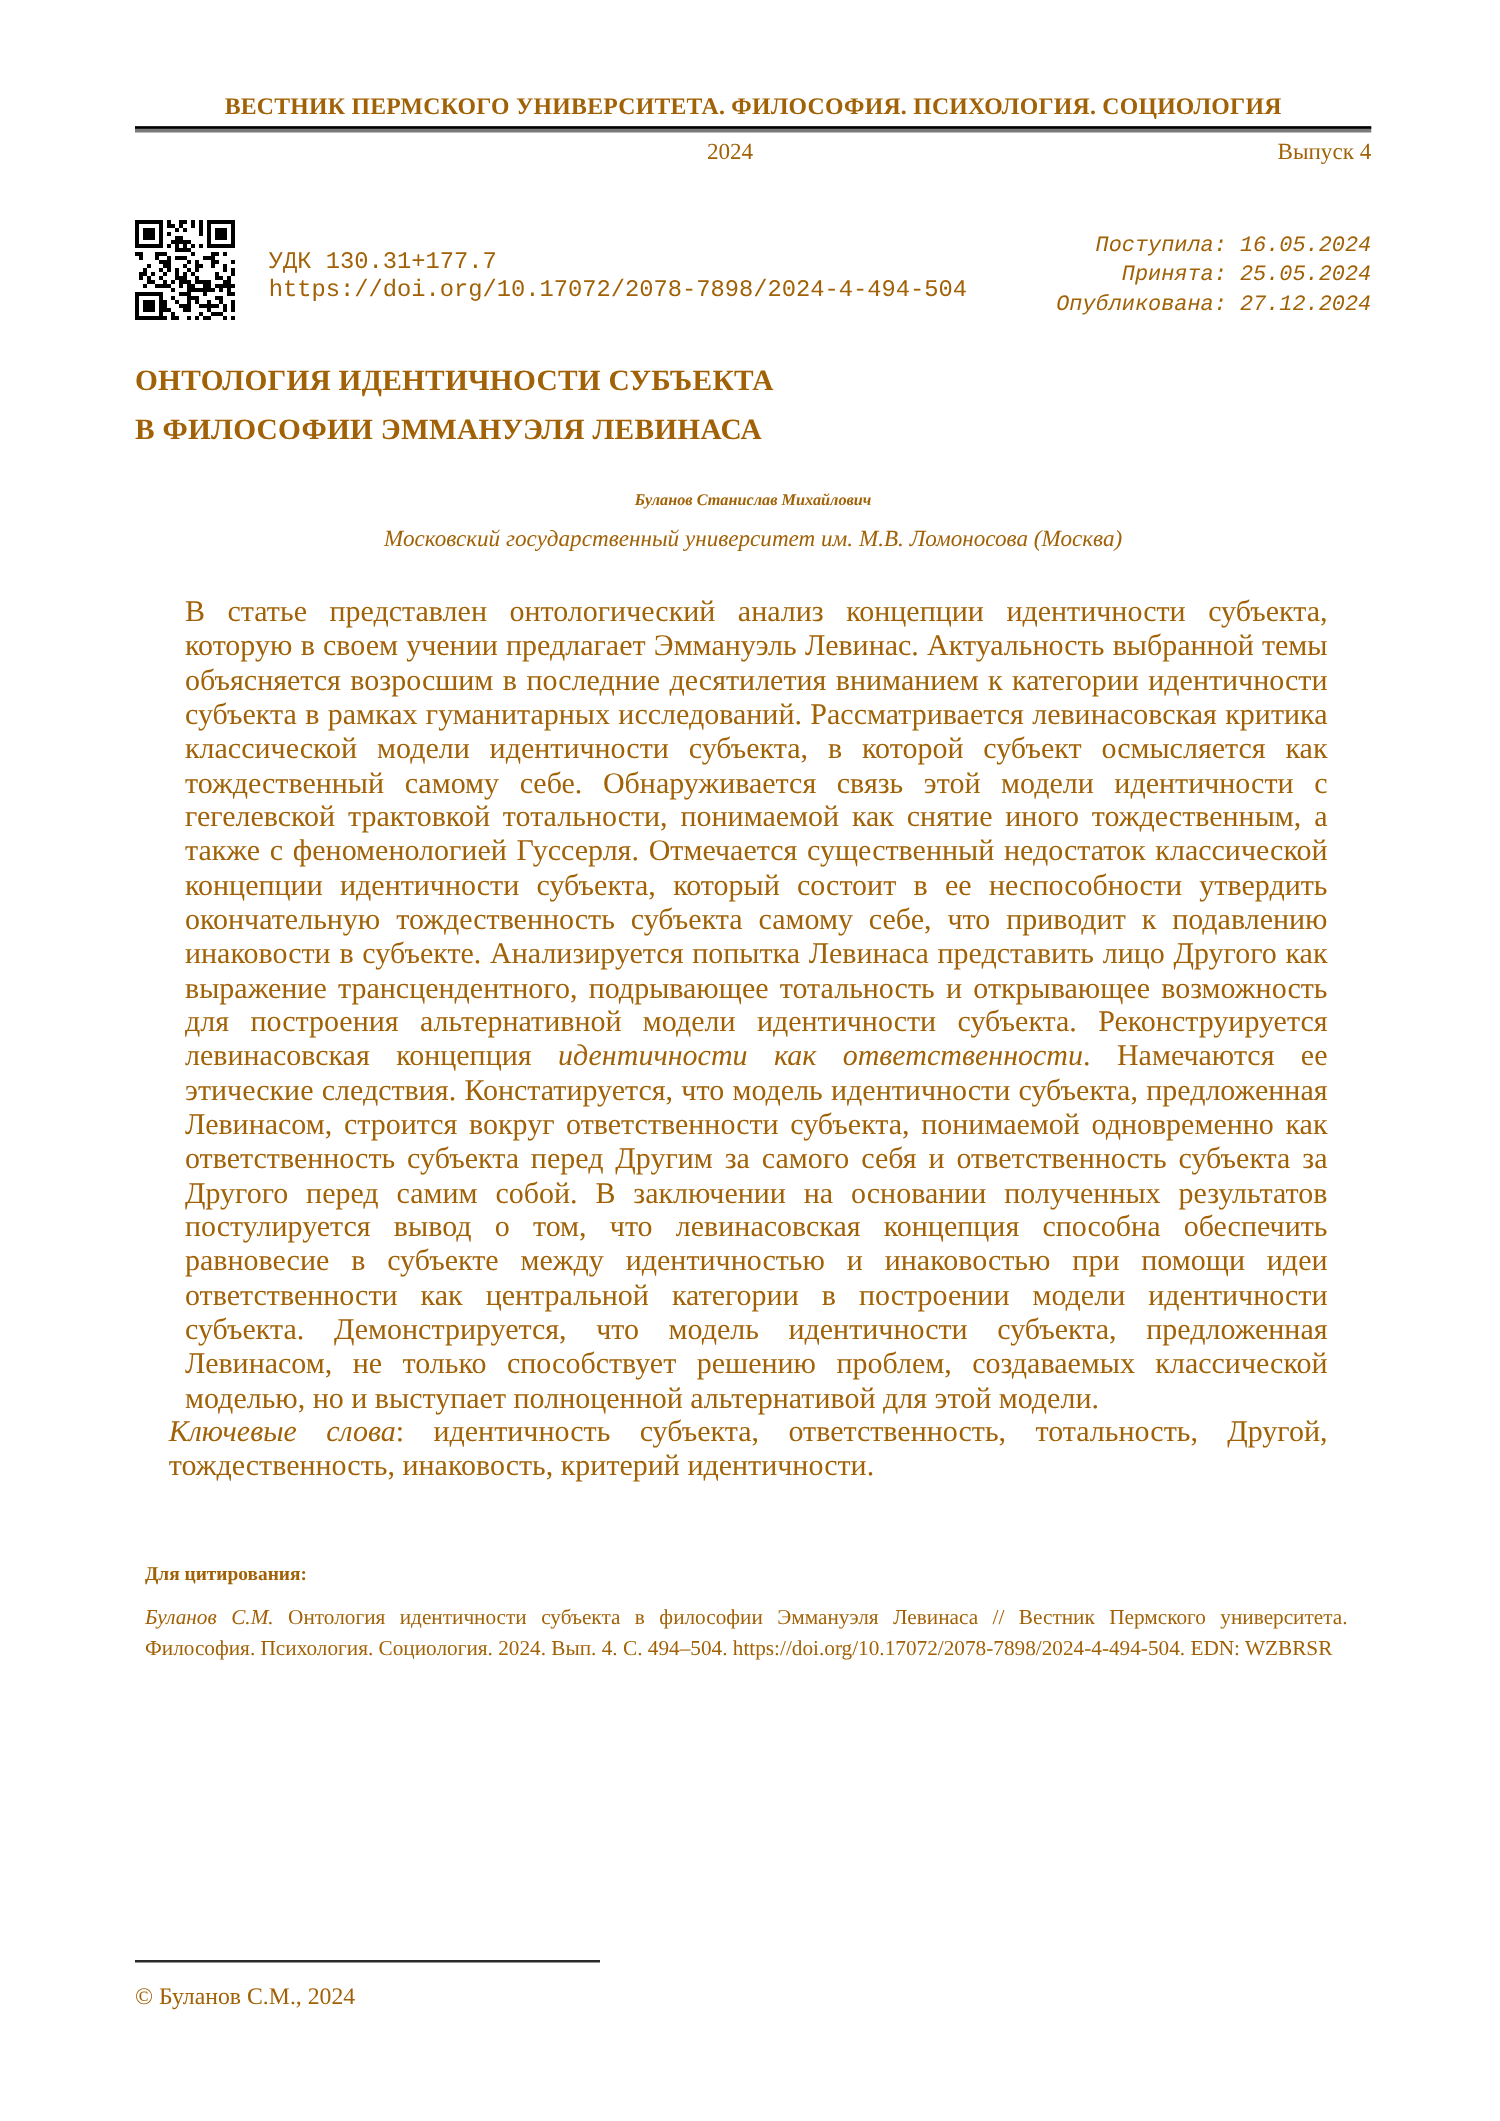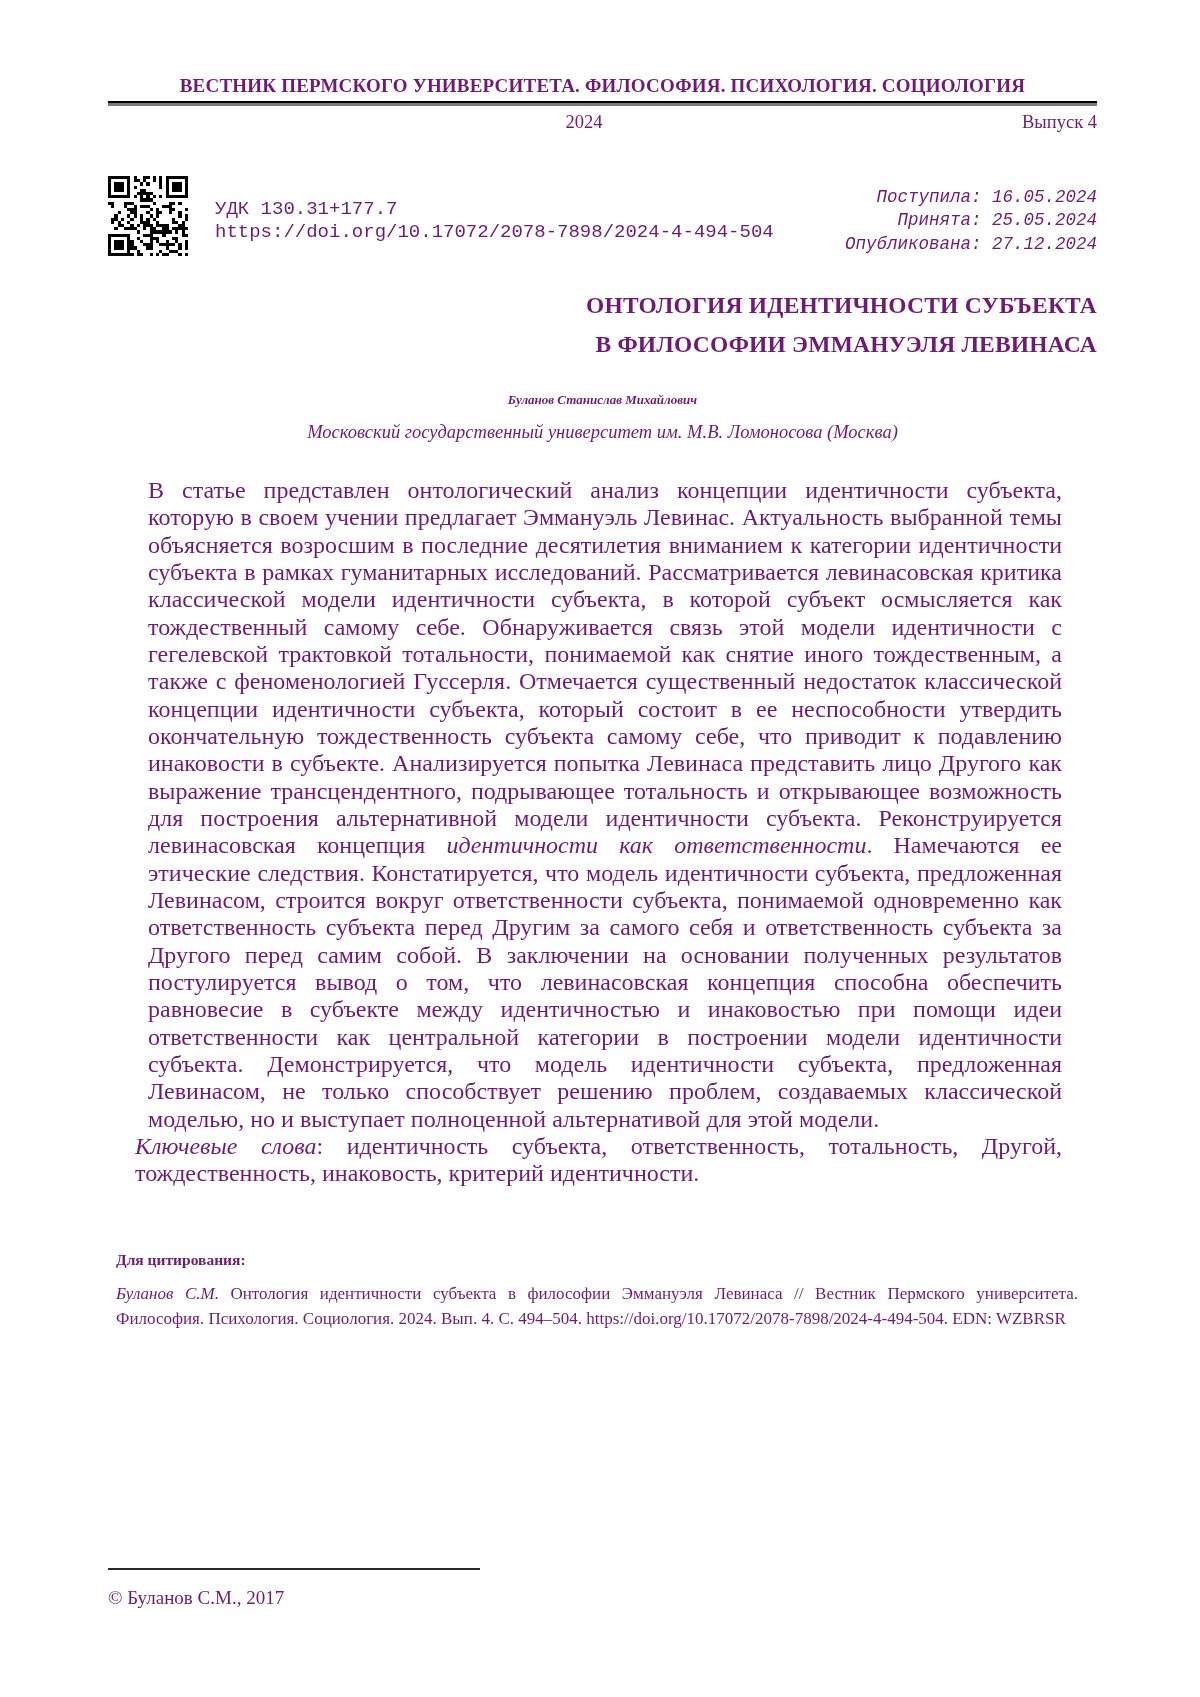--- a/index.html
+++ b/index.html
@@ -1,20 +1,20 @@
 <!DOCTYPE html>
 <html lang="ru"><head>
 <meta charset="utf-8">
 <style>
   html,body{margin:0;padding:0;background:#ffffff;}
   .page{
     position:relative;
     width:1200px;height:1697px;
     margin:0 auto;
-    background:#ffffff;color:#701a75;
+    background:#ffffff;color:#a16207;
     font-family:"Liberation Serif","DejaVu Serif",serif;
     overflow:hidden;
   }
   .content{padding:74px 103px 0 108px;}
 
   
   .journal-ru{
     font-size:19px;line-height:23px;font-weight:bold;
     text-align:center;letter-spacing:.2px;
   }
@@ -35,21 +35,21 @@
   .qr{flex:none;width:80px;height:88px;}
   .qr svg{display:block;width:80px;height:88px;fill:#000;}
   .udk-block{margin-left:27px;font-size:19px;line-height:23.5px;padding-top:10px;}
   .dates{
     margin-left:auto;padding-top:10px;text-align:right;
     font-style:italic;font-size:17.5px;line-height:23.2px;
   }
 
   
   .title{
-    margin:26px 0 0;text-align:right;
+    margin:26px 0 0;text-align:left;
     font-size:23.5px;line-height:38.5px;font-weight:bold;letter-spacing:.2px;
   }
   .author{margin-top:25px;text-align:center;font-size:13px;line-height:24px;font-weight:bold;font-style:italic;}
   .affiliation{margin-top:8px;text-align:center;font-size:18.5px;line-height:24px;font-style:italic;}
 
   
   .abstract-block{margin-top:33px;font-size:24px;line-height:27.33px;text-align:justify;}
   .abstract-block p{margin:0;}
   .abstract{margin:0 35px 0 40px !important;}
   .keywords{margin:0 35px 0 27px !important;}
@@ -391,15 +391,15 @@
 
     <div class="citation-section">
       <div class="cite-label">Для цитирования:</div>
       <p class="cite-text"><em>Буланов С.М.</em><span> Онтология идентичности субъекта в философии Эммануэля Левинаса // Вестник Пермского университета. Философия. Психология. Социология. 2024. Вып. 4. С. 494–504. https://doi.org/10.17072/2078-7898/2024-4-494-504. EDN: WZBRSR</span></p>
     </div>
 
   </div>
 
   <div class="footer">
     <div class="footer-rule"></div>
-    <div class="copyright">© Буланов С.М., 2017</div>
+    <div class="copyright">© Буланов С.М., 2024</div>
   </div>
 </div>
 
 </body></html>

